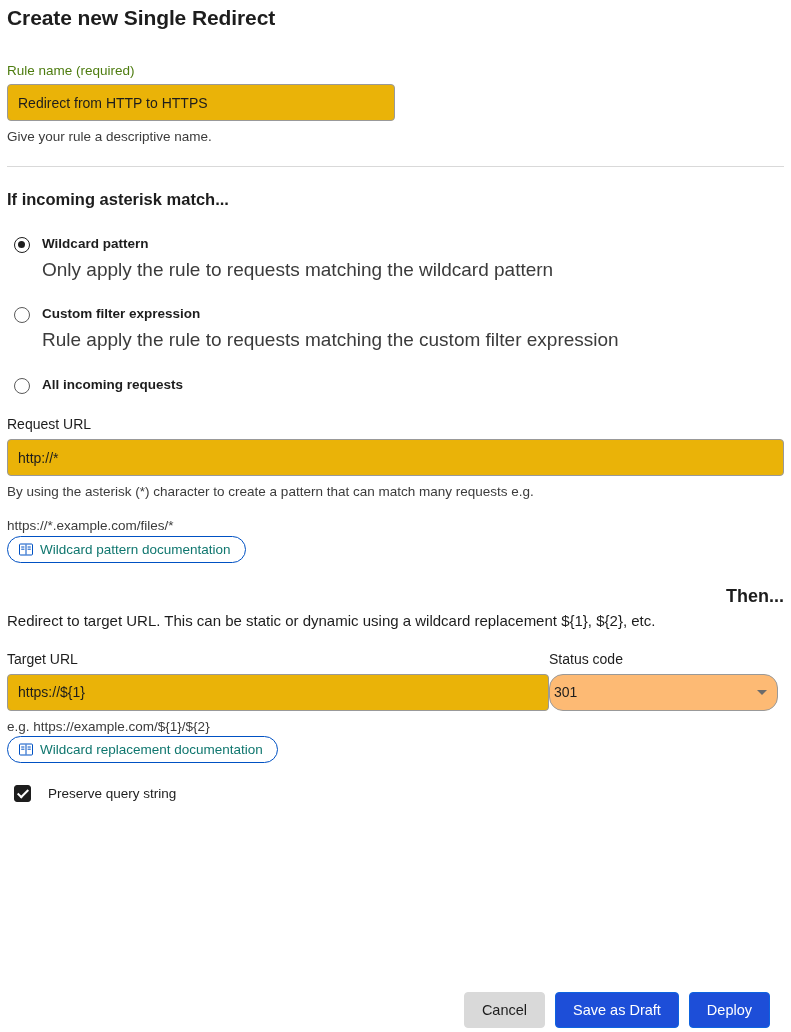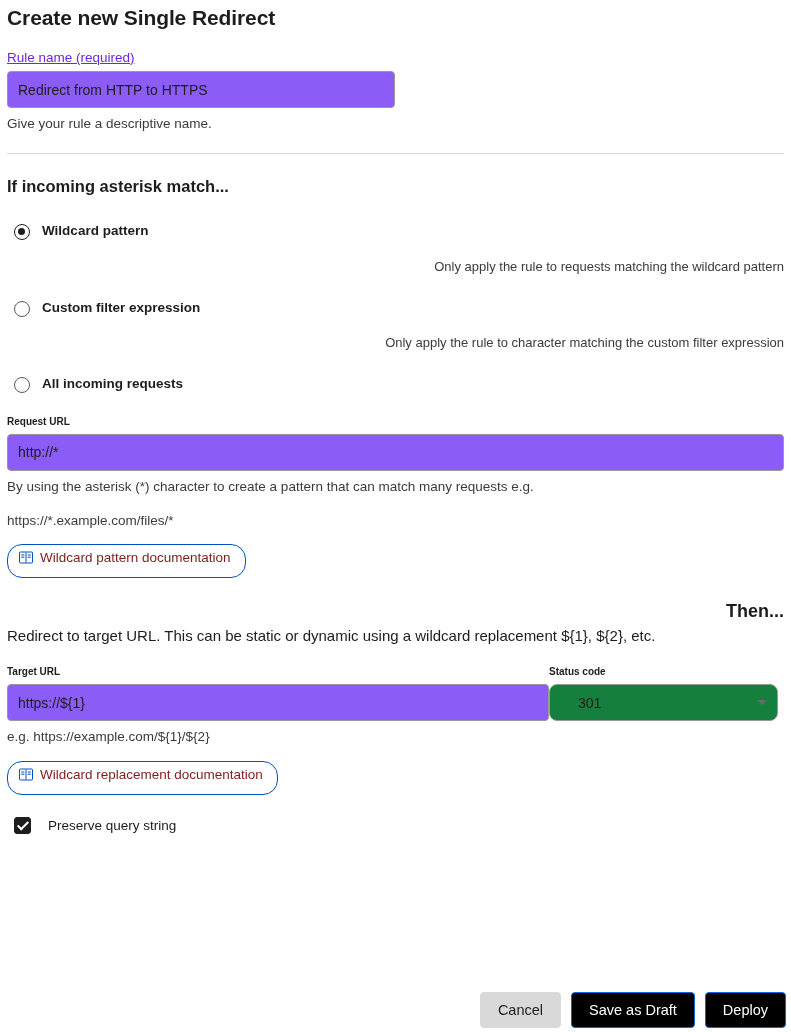--- a/index.html
+++ b/index.html
@@ -24,31 +24,30 @@
   }
   .page-title {
     font-size: 21px;
     font-weight: bold;
     color: #1d1d1d;
     margin: 6px 0 0 0;
     letter-spacing: -0.1px;
   }
   .field-label {
     font-size: 13.5px;
-    color: #6d28d9;
-    margin-top: 20px;
+    color: #4d7c0f;
+    margin-top: 33px;
     margin-bottom: 6px;
-    text-decoration: underline;
   }
   .text-input {
     box-sizing: border-box;
     height: 37px;
     border: 1px solid #999999;
     border-radius: 4px;
-    background: #8b5cf6;
+    background: #eab308;
     font-family: "Liberation Sans", sans-serif;
     font-size: 14px;
     color: #1d1d1d;
     padding: 0 10px;
     outline: none;
   }
   .rule-name-input {
     width: 388px;
     display: block;
   }
@@ -101,47 +100,45 @@
     border-radius: 50%;
     background: #1d1d1d;
   }
   .radio-title {
     font-size: 13.5px;
     font-weight: bold;
     color: #1d1d1d;
     line-height: 1.3;
   }
   .radio-desc {
-    font-size: 13px;
+    font-size: 19px;
     color: #3b3b3b;
-    margin-top: 19px;
+    margin-top: 5px;
     line-height: 1.3;
-    text-align: right;
   }
   .strong-label {
-    font-size: 10px;
-    font-weight: bold;
+    font-size: 14px;
+    font-weight: normal;
     color: #1d1d1d;
     margin-bottom: 7px;
   }
   .full-input {
     width: 100%;
     display: block;
   }
   .doc-pill {
     display: inline-flex;
     align-items: center;
     gap: 7px;
     border: 1px solid #0051c3;
     border-radius: 15px;
-    padding: 5px 14px 12px 11px;
-    color: #7f1d1d;
+    padding: 5px 14px 5px 11px;
+    color: #0f766e;
     font-size: 13.5px;
     background: #ffffff;
-    margin-top: 14px;
     cursor: pointer;
   }
   .book-icon {
     display: inline-block;
     width: 14px;
     height: 13px;
     flex: 0 0 auto;
   }
   .then-title {
     font-size: 18px;
@@ -166,26 +163,26 @@
     width: 229px;
   }
   .select-wrap {
     position: relative;
   }
   select.status-select {
     box-sizing: border-box;
     width: 100%;
     height: 37px;
     border: 1px solid #999999;
-    border-radius: 8px;
-    background: #15803d;
+    border-radius: 14px;
+    background: #fdba74;
     font-family: "Liberation Sans", sans-serif;
     font-size: 14px;
     color: #1d1d1d;
-    padding: 0 28px 0 28px;
+    padding: 0 28px 0 4px;
     outline: none;
     appearance: none;
     -webkit-appearance: none;
   }
   .select-arrow {
     position: absolute;
     right: 11px;
     top: 16px;
     width: 0;
     height: 0;
@@ -221,21 +218,21 @@
     border: solid #ffffff;
     border-width: 0 2px 2px 0;
     transform: rotate(45deg);
   }
   .checkbox-label {
     font-size: 13.5px;
     color: #1d1d1d;
   }
   .actions {
     position: absolute;
-    right: 5px;
+    right: 21px;
     bottom: 10px;
     display: flex;
     gap: 10px;
     align-items: center;
   }
   .btn {
     font-family: "Liberation Sans", sans-serif;
     font-size: 14.5px;
     border-radius: 4px;
     border: 1px solid transparent;
@@ -243,21 +240,21 @@
     height: 36px;
     cursor: pointer;
     line-height: 34px;
   }
   .btn-cancel {
     background: #d9d9d9;
     color: #1d1d1d;
     border-color: #d9d9d9;
   }
   .btn-primary {
-    background: #000000;
+    background: #1d4ed8;
     color: #ffffff;
     border-color: #0d63e0;
   }
 </style>
 </head>
 <body>
 
 <div class="page">
 
   <h1 class="page-title">Create new Single Redirect</h1>
@@ -274,21 +271,21 @@
 
     <div class="radio-row">
       <span class="radio-mark checked"></span>
       <div class="radio-title">Wildcard pattern</div>
       <div class="radio-desc">Only apply the rule to requests matching the wildcard pattern</div>
     </div>
 
     <div class="radio-row">
       <span class="radio-mark"></span>
       <div class="radio-title">Custom filter expression</div>
-      <div class="radio-desc">Only apply the rule to character matching the custom filter expression</div>
+      <div class="radio-desc">Rule apply the rule to requests matching the custom filter expression</div>
     </div>
 
     <div class="radio-row">
       <span class="radio-mark"></span>
       <div class="radio-title">All incoming requests</div>
     </div>
 
   </div>
 
   <div class="strong-label">Request URL</div>

